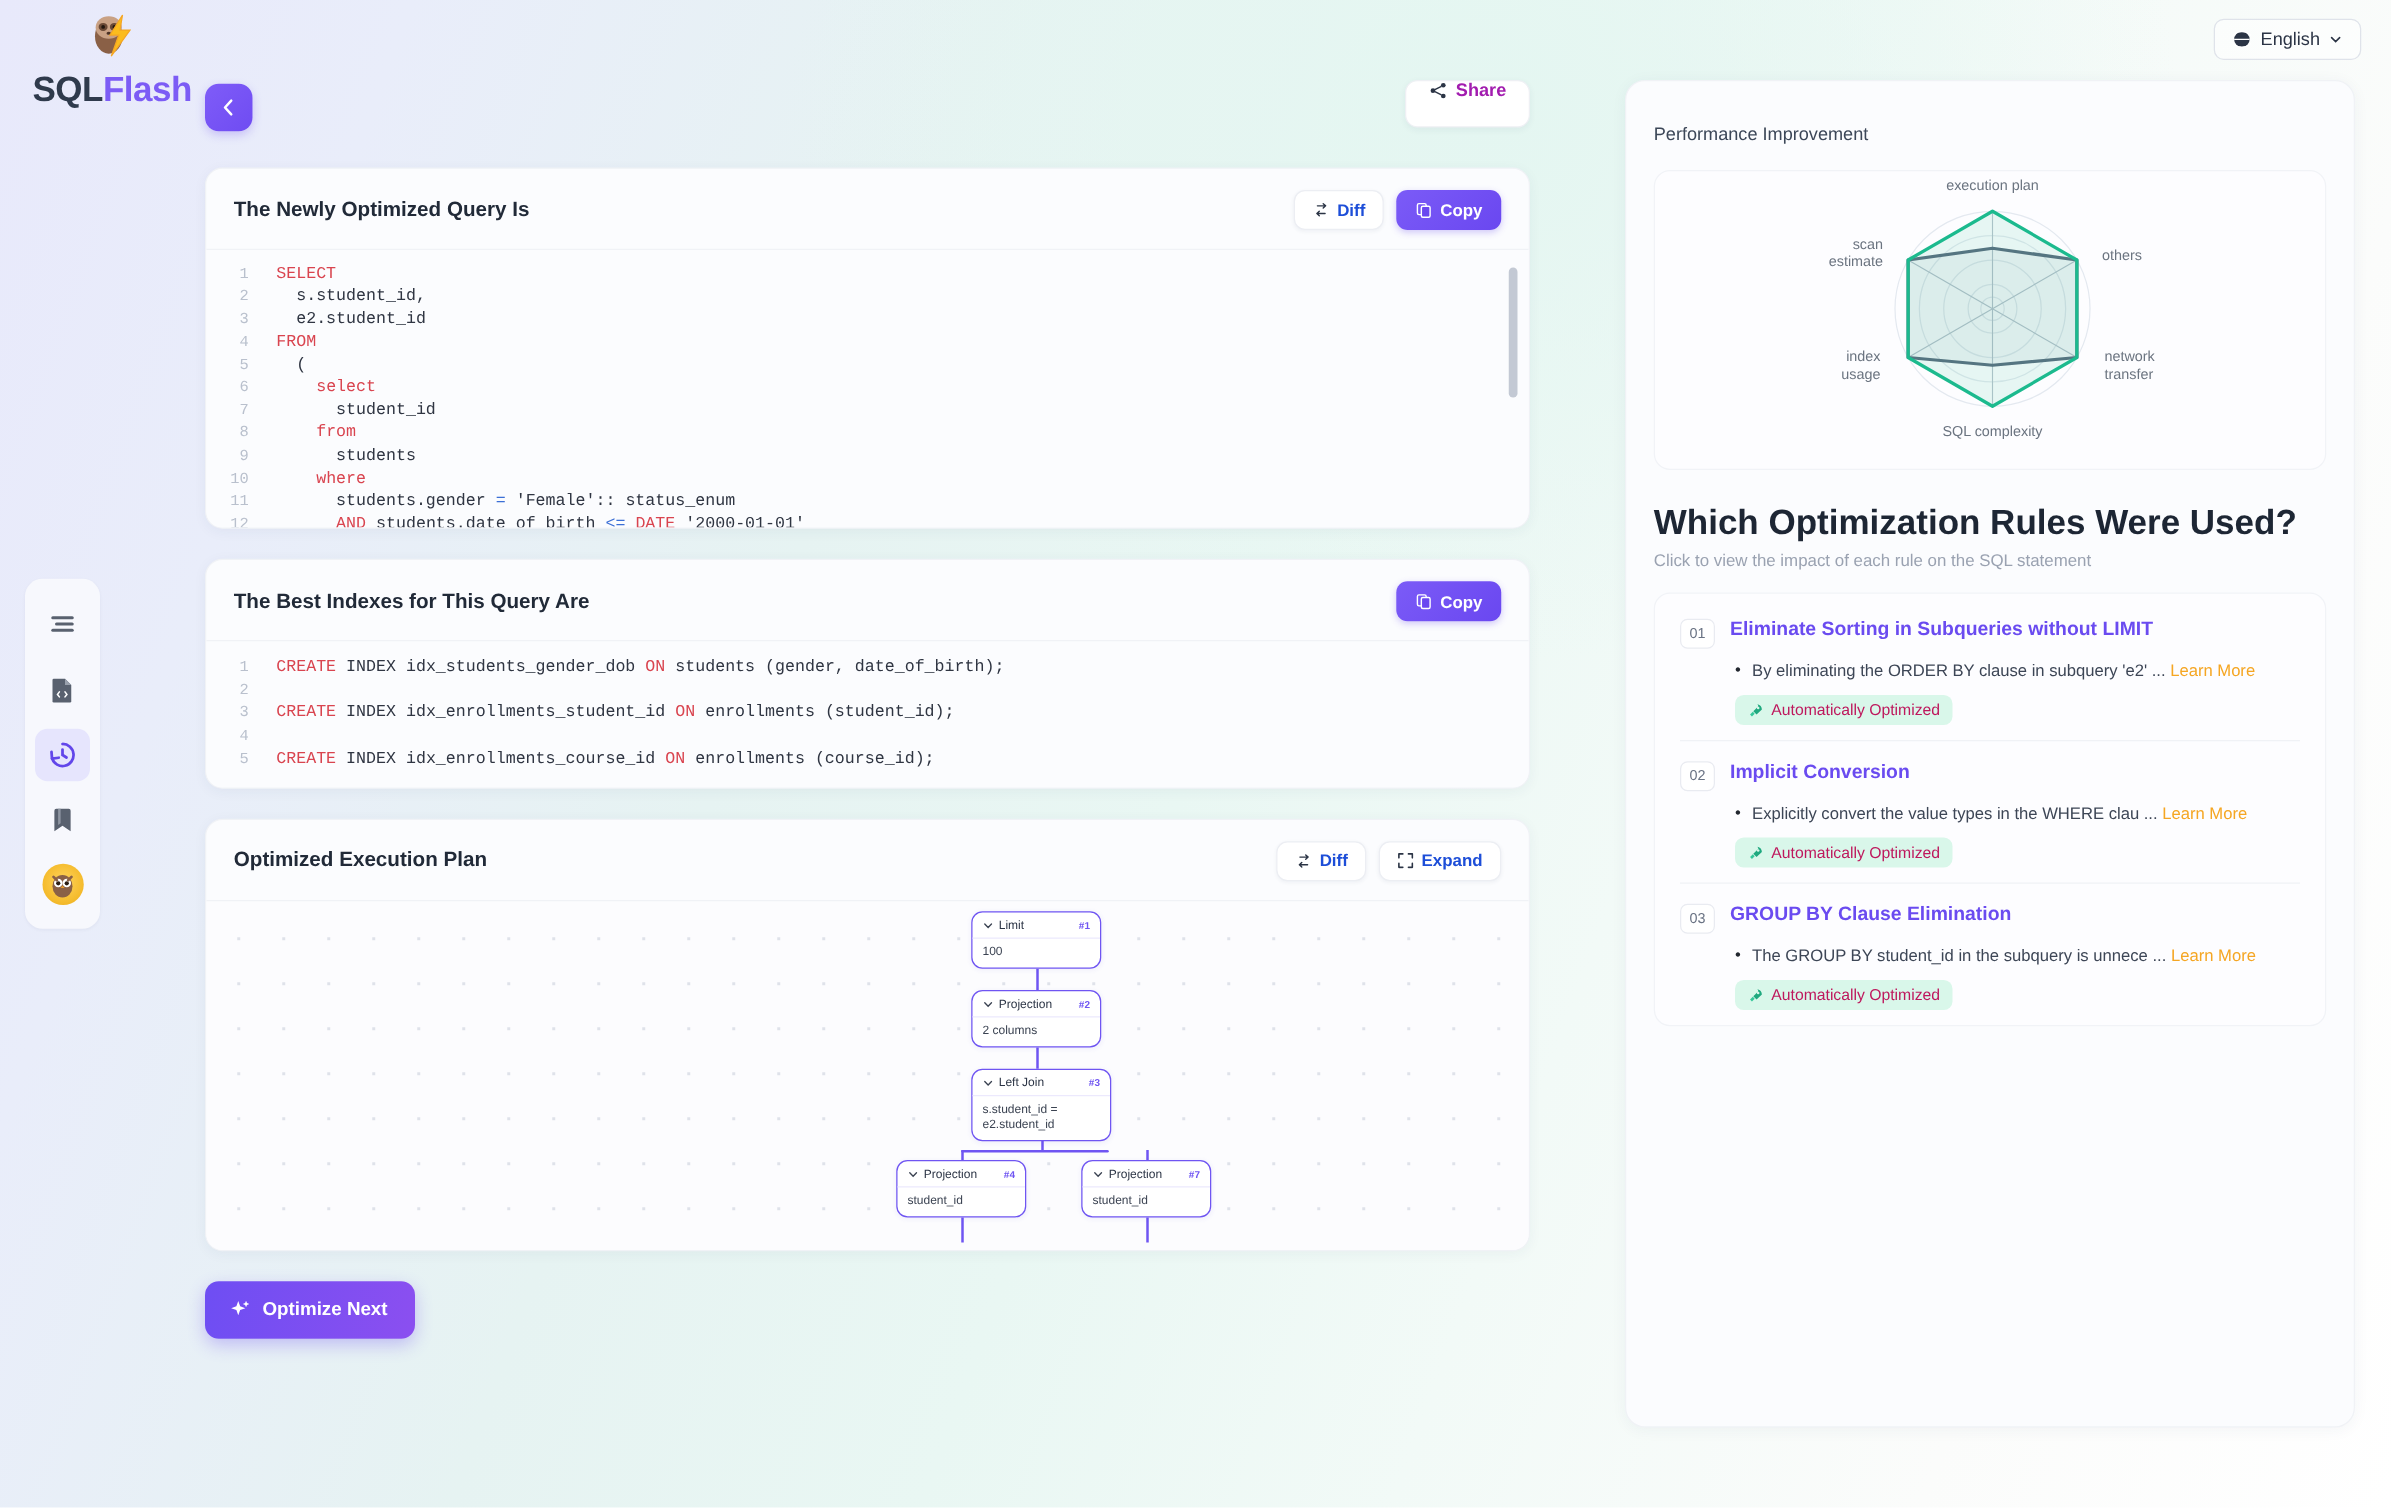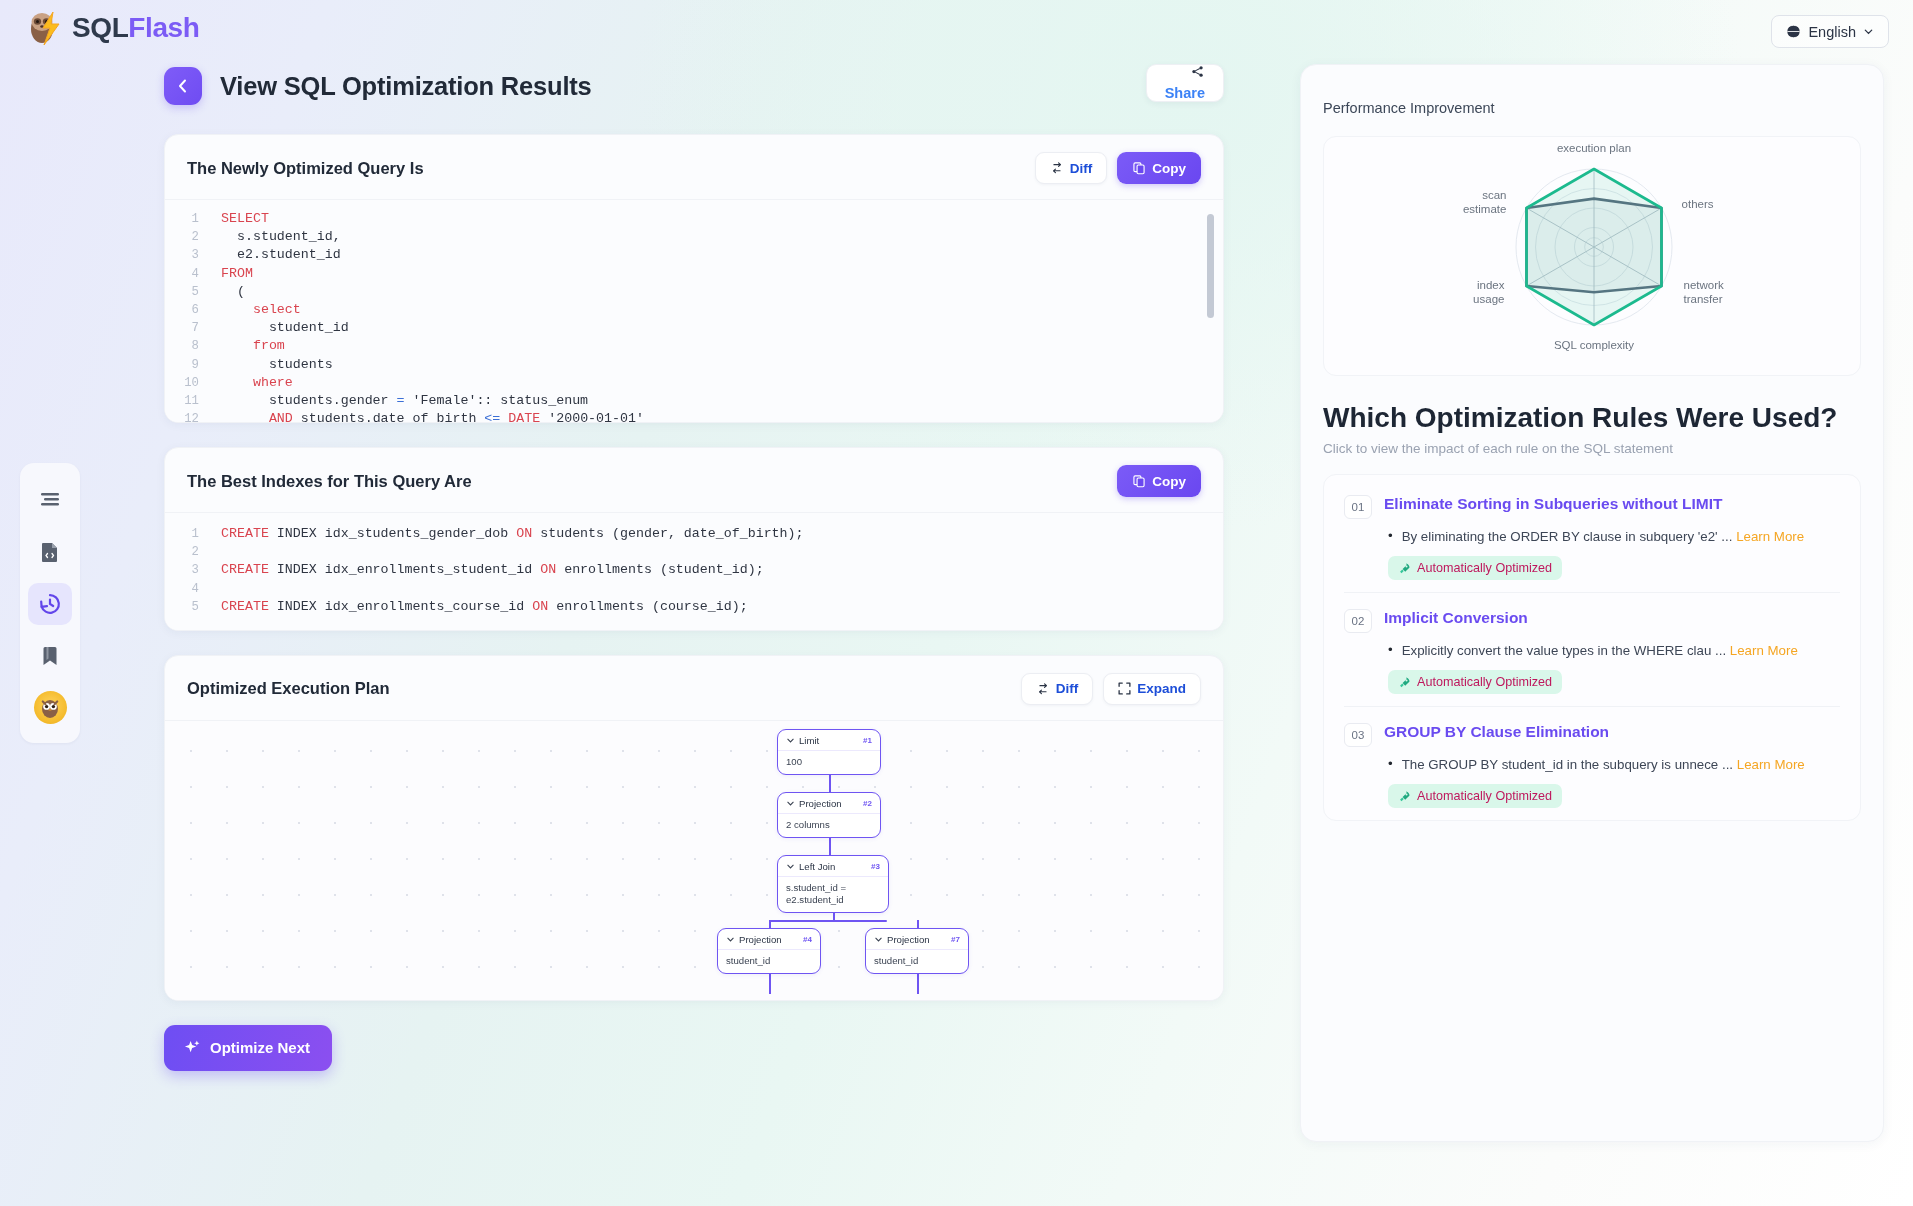--- a/index.html
+++ b/index.html
@@ -8,21 +8,21 @@
     font-family: "Liberation Sans", sans-serif;
     background:
       radial-gradient(ellipse 900px 700px at 62% 8%, #e4f6f1 0%, rgba(228,246,241,0) 62%),
       linear-gradient(110deg, #e8e9fb 0%, #e9edfa 14%, #e6f3f2 34%, #e9f7f3 50%, #f2faf7 66%, #fbfcfb 84%, #ffffff 100%);
     color: #27303f;
     -webkit-font-smoothing: antialiased;
   }
 
   
   .topbar { position: absolute; top: 0; left: 0; width: 1913px; height: 56px; }
-  .logo-wrap { position: absolute; left: 26px; top: 8px; display: flex; align-items: center; gap: 8px; }
+  .logo-wrap { position: absolute; left: 26px; top: 8px; display: flex; align-items: center; gap: 8px; flex-direction: column; }
   .sloth { width: 38px; height: 40px; position: relative; }
   .logo-text { font-size: 28px; font-weight: 700; letter-spacing: -0.4px; }
   .logo-sql { color: #2f3a4c; }
   .logo-flash { color: #7c5cf5; }
   .lang-btn {
     position: absolute; right: 24px; top: 15px;
     display: flex; align-items: center; gap: 7px;
     height: 33px; padding: 0 14px;
     border: 1px solid #dfe3ea; border-radius: 8px;
     background: rgba(255,255,255,0.55);
@@ -54,26 +54,25 @@
   .page-head { display: flex; align-items: center; height: 44px; margin-bottom: 26px; position: relative; }
   .back-btn {
     width: 38px; height: 38px; border-radius: 11px;
     background: linear-gradient(135deg, #7f5cf8, #6f4cf2);
     color: #fff; display: flex; align-items: center; justify-content: center;
     font-size: 19px; cursor: pointer; box-shadow: 0 3px 8px rgba(110,80,240,0.28);
   }
   .page-title { font-size: 25.5px; font-weight: 700; margin-left: 18px; color: #212a38; letter-spacing: -0.2px; }
   .share-btn {
     position: absolute; right: 0; top: 0;
-    display: flex; align-items: flex-end; gap: 7px;
+    display: flex; align-items: flex-start; gap: 7px;
     height: 38px; padding: 0 18px; border-radius: 10px;
     background: #fff; border: 1px solid #eef0f4; cursor: pointer;
-    font-size: 14.5px; font-weight: 600; color: #3b82f6;
+    font-size: 14.5px; font-weight: 600; color: #a21caf;
     box-shadow: 0 2px 6px rgba(40,50,90,0.06);
-    flex-direction: column;
   }
 
   .card {
     background: #fbfcfe; border-radius: 14px; border: 1px solid #f0f2f6;
     box-shadow: 0 2px 10px rgba(40,50,90,0.05);
     margin-bottom: 24px; overflow: hidden;
   }
   .card-head {
     display: flex; align-items: center; justify-content: space-between;
     padding: 17px 22px 15px 22px;
@@ -259,21 +258,20 @@
 </div>
 
 <div class="main">
 
   <div class="page-head">
     <div class="back-btn">
       <svg width="16" height="16" viewBox="0 0 16 16">
         <path d="M10 2.5 L5 8 L10 13.5" stroke="#fff" stroke-width="2" fill="none" stroke-linecap="round" stroke-linejoin="round"></path>
       </svg>
     </div>
-    <div class="page-title">View SQL Optimization Results</div>
     <div class="share-btn">
       <svg width="15" height="15" viewBox="0 0 16 16">
         <circle cx="12.4" cy="3.4" r="2" fill="#2b3445"></circle>
         <circle cx="3.6" cy="8" r="2" fill="#2b3445"></circle>
         <circle cx="12.4" cy="12.6" r="2" fill="#2b3445"></circle>
         <path d="M10.8 4.4 L5.2 7.2 M5.2 8.8 L10.8 11.6" stroke="#2b3445" stroke-width="1.3"></path>
       </svg>
       <span>Share</span>
     </div>
   </div>

